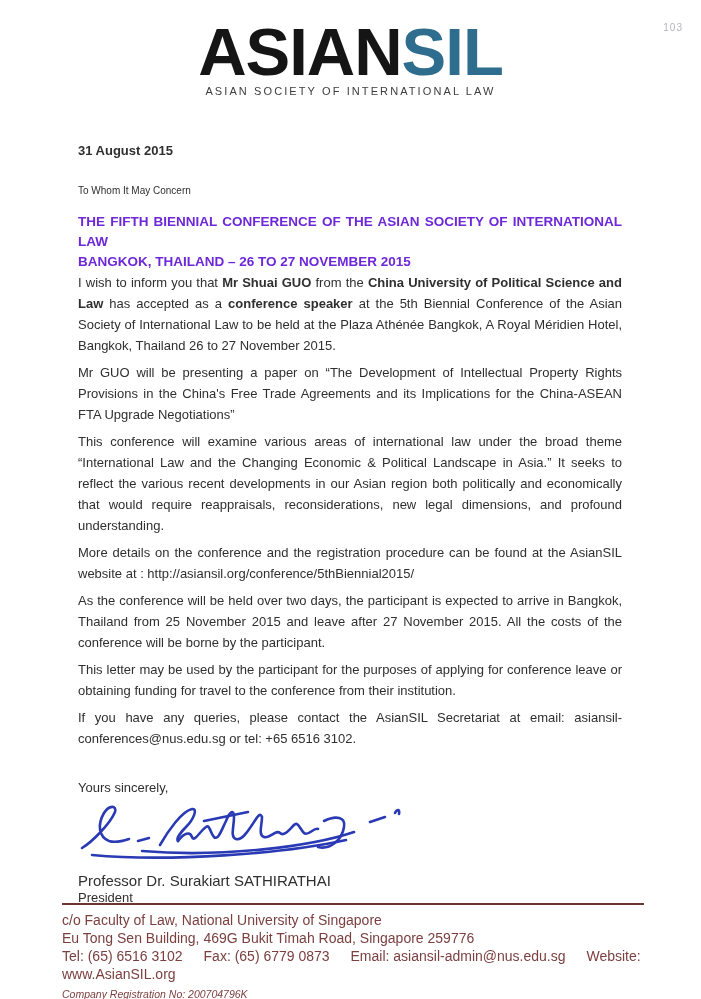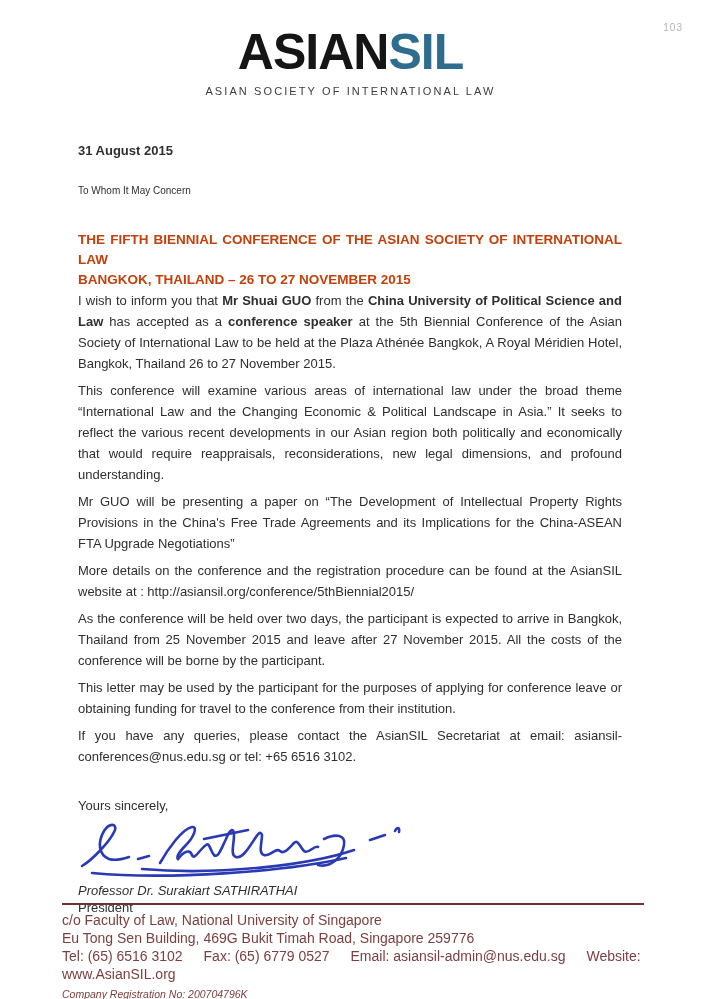--- a/index.html
+++ b/index.html
@@ -12,50 +12,50 @@
     font-family: "Liberation Sans", "DejaVu Sans", sans-serif;
     color: #2f2f2f;
     overflow: hidden;
   }
   .page-number {
     position: absolute; top: 22px; right: 18px;
     font-size: 10px; color: #b4b4ba; letter-spacing: 1px;
   }
   .logo-block { padding-top: 27px; text-align: center; }
   .logo-word {
-    font-size: 50px; line-height: 50px; font-weight: bold;
+    font-size: 67px; line-height: 50px; font-weight: bold;
     letter-spacing: -1px; color: #151515;
   }
   .logo-word .accent { color: #2e6d8d; }
   .tagline {
     margin-top: 8px;
     font-size: 11px; letter-spacing: 2.1px;
     color: #3d3d3d;
     font-stretch: condensed;
   }
   .content { padding: 0 79px 0 78px; }
   .date-line { margin-top: 43px; font-size: 13px; line-height: 21px; font-weight: bold; }
   .salutation { margin-top: 19px; font-size: 10px; line-height: 21px; }
-  .subject { margin-top: 29px; font-size: 13.5px; font-weight: bold; color: #c2410c; }
+  .subject { margin-top: 11px; font-size: 13.5px; font-weight: bold; color: #6d28d9; }
   .subject .subj1 {
     display: block; line-height: 20px;
     text-align: justify; text-align-last: justify;
   }
   .subject .subj2 { display: block; line-height: 20px; }
   .para {
     margin: 0 0 6px 0;
     font-size: 13px; line-height: 21px;
     text-align: justify;
     color: #2f2f2f;
   }
   .para:first-of-type { margin-top: 13px; }
   .para .b { font-weight: bold; }
   .closing { margin-top: 28px; font-size: 13px; line-height: 21px; }
   .signature-wrap { margin-top: 2px; height: 60px; }
-  .signer-name { margin-top: 4px; font-size: 13px; line-height: 17px; font-style: italic; }
+  .signer-name { margin-top: 12px; font-size: 15px; line-height: 17px; }
   .signer-title { font-size: 13px; line-height: 17px; }
   .footer {
     position: absolute; top: 903px; left: 62px; right: 57px;
     color: #7b3f3f;
   }
   .footer-rule { height: 2px; background: #6d3434; margin-bottom: 6px; }
   .footer p { font-size: 14px; line-height: 18px; }
   .footer .contacts span.seg { margin-right: 17px; }
   .footer .contacts span.seg:last-child { margin-right: 0; text-align: right; }
   .footer .reg { font-size: 10.5px; font-style: italic; margin-top: 2px; }
@@ -76,22 +76,22 @@
     <p class="date-line">31 August 2015</p>
 
     <p class="salutation">To Whom It May Concern</p>
 
     <h1 class="subject">
       <span class="subj1">THE FIFTH BIENNIAL CONFERENCE OF THE ASIAN SOCIETY OF INTERNATIONAL LAW</span>
       <span class="subj2">BANGKOK, THAILAND – 26 TO 27 NOVEMBER 2015</span>
     </h1>
 
     <p class="para"><span>I wish to inform you that </span><span class="b">Mr Shuai GUO</span><span> from the </span><span class="b">China University of Political Science and Law</span><span> has accepted as a </span><span class="b">conference speaker</span><span> at the 5th Biennial Conference of the Asian Society of International Law to be held at the Plaza Athénée Bangkok, A Royal Méridien Hotel, Bangkok, Thailand 26 to 27 November 2015.</span></p>
+    <p class="para">Mr GUO will be presenting a paper on “The Development of Intellectual Property Rights Provisions in the China's Free Trade Agreements and its Implications for the China-ASEAN FTA Upgrade Negotiations”</p>
     <p class="para">This conference will examine various areas of international law under the broad theme “International Law and the Changing Economic &amp; Political Landscape in Asia.” It seeks to reflect the various recent developments in our Asian region both politically and economically that would require reappraisals, reconsiderations, new legal dimensions, and profound understanding.</p>
-    <p class="para">Mr GUO will be presenting a paper on “The Development of Intellectual Property Rights Provisions in the China's Free Trade Agreements and its Implications for the China-ASEAN FTA Upgrade Negotiations”</p>
     <p class="para">More details on the conference and the registration procedure can be found at the AsianSIL website at : http://asiansil.org/conference/5thBiennial2015/</p>
     <p class="para">As the conference will be held over two days, the participant is expected to arrive in Bangkok, Thailand from 25 November 2015 and leave after 27 November 2015. All the costs of the conference will be borne by the participant.</p>
     <p class="para">This letter may be used by the participant for the purposes of applying for conference leave or obtaining funding for travel to the conference from their institution.</p>
     <p class="para">If you have any queries, please contact the AsianSIL Secretariat at email: asiansil-conferences@nus.edu.sg or tel: +65 6516 3102.</p>
 
     <p class="closing">Yours sincerely,</p>
 
     <div class="signature-wrap">
       <svg width="360" height="60" viewBox="0 0 360 60" fill="none" xmlns="http://www.w3.org/2000/svg">
         <g stroke="#2a3ab4" stroke-width="2.6" stroke-linecap="round" fill="none">
@@ -112,20 +112,20 @@
     <p class="signer-name">Professor Dr. Surakiart SATHIRATHAI</p>
     <p class="signer-title">President</p>
   </main>
 
   <footer class="footer">
     <div class="footer-rule"></div>
     <p>c/o Faculty of Law, National University of Singapore</p>
     <p>Eu Tong Sen Building, 469G Bukit Timah Road, Singapore 259776</p>
     <p class="contacts">
       <span class="seg"><span>Tel:</span> <span>(65) 6516 3102</span></span>
-      <span class="seg"><span>Fax:</span> <span>(65) 6779 0527</span></span>
+      <span class="seg"><span>Fax:</span> <span>(65) 6779 0873</span></span>
       <span class="seg"><span>Email:</span> <span>asiansil-admin@nus.edu.sg</span></span>
       <span class="seg"><span>Website:</span> <span>www.AsianSIL.org</span></span>
     </p>
     <p class="reg">Company Registration No: 200704796K</p>
   </footer>
 
 </div>
 
 </body></html>

